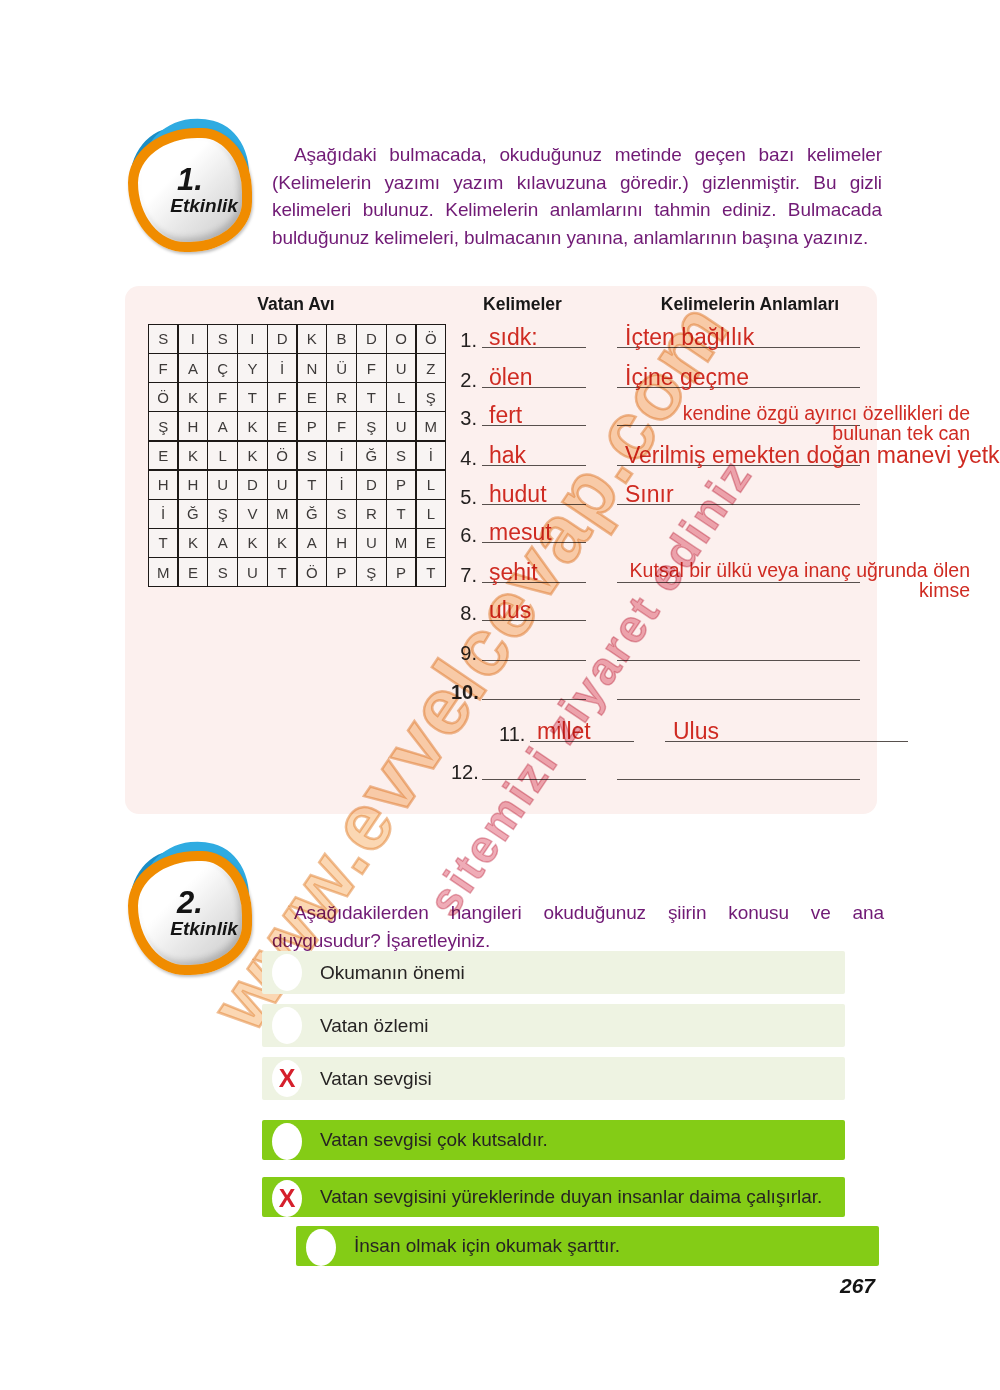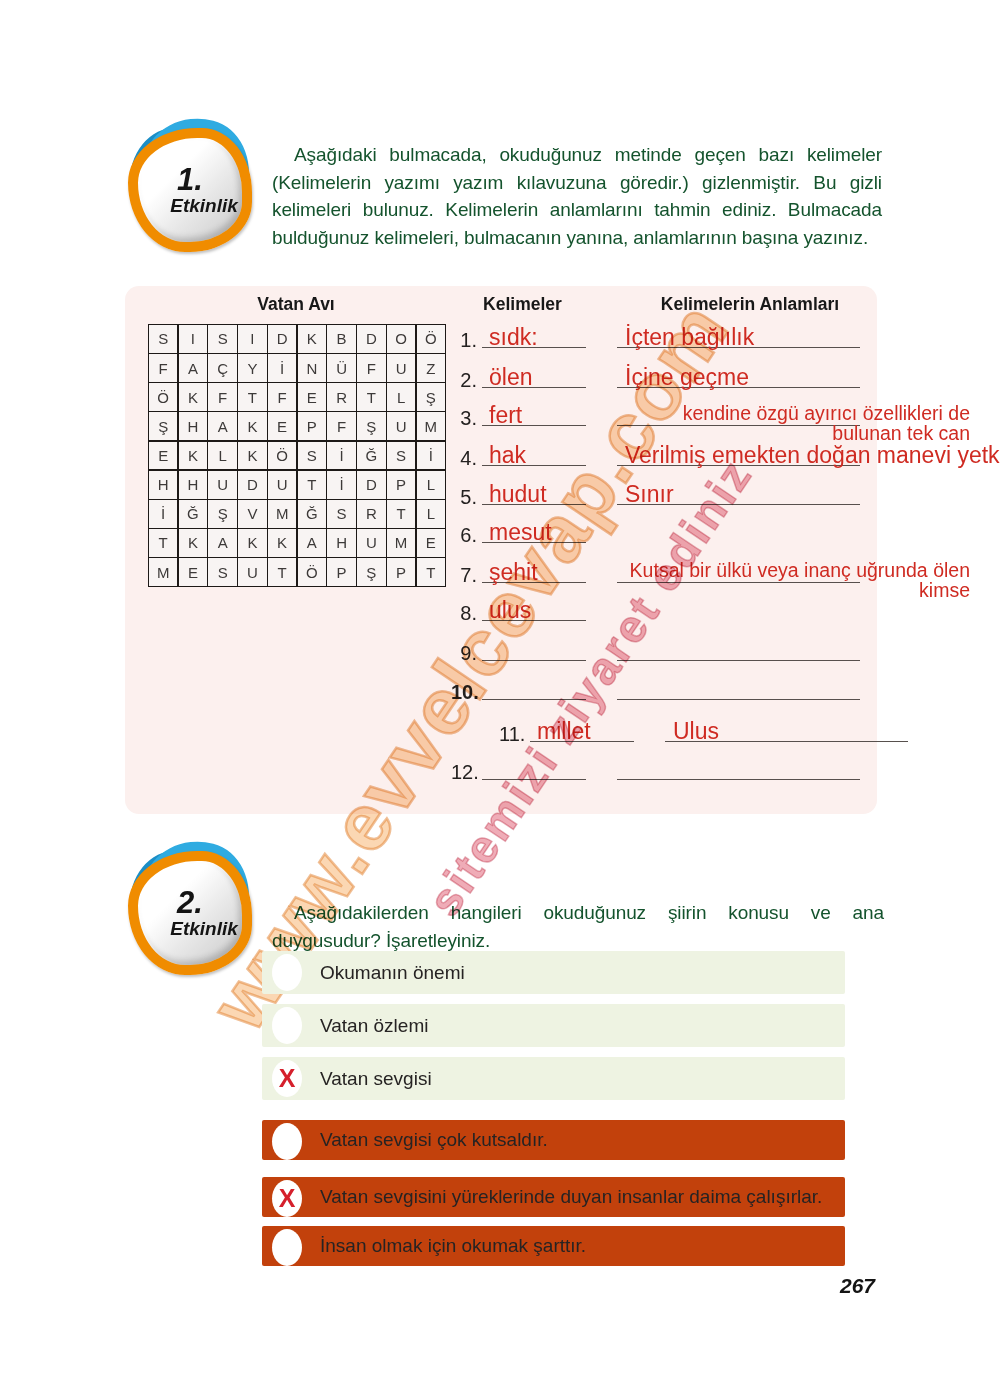--- a/index.html
+++ b/index.html
@@ -23,21 +23,21 @@
     position:absolute; left:0; top:8px; width:104px; height:104px;
     background:linear-gradient(135deg,#ffffff 35%,#e9e9e9 60%,#c9c9c9 100%);
     border:10px solid #f08c00;
     border-radius:58% 42% 52% 48% / 46% 54% 42% 58%;
     box-shadow:inset 2px 2px 3px rgba(255,255,255,.9), inset -3px -4px 6px rgba(0,0,0,.18), 1px 2px 3px rgba(0,0,0,.25);
     display:flex; flex-direction:column; align-items:center; justify-content:center;
   }
   .badge .num{font-size:31px; font-weight:bold; font-style:italic; color:#141414; line-height:1;}
   .badge .lbl{font-size:19px; font-weight:bold; font-style:italic; color:#141414; line-height:1.15;margin-left:28px;}
   
-  .instr{position:absolute; text-align:justify; font-size:19px; line-height:27.5px; letter-spacing:-.1px; color:#14532d;}
+  .instr{position:absolute; text-align:justify; font-size:19px; line-height:27.5px; letter-spacing:-.1px; color:#701a75;}
   .p1{left:272px; top:122px; width:610px; text-indent:22px;}
   .p1tail{left:125px; top:243px; width:757px; text-align:left;}
   .p2{left:272px; top:880px; width:612px; text-indent:22px;}
   
   .panel{position:absolute; left:125px; top:286px; width:752px; height:528px; background:#fcf0ee; border-radius:14px;}
   .hdr{position:absolute; top:8px; font-size:17.5px; font-weight:bold; color:#181818; text-align:center;}
   .hdr.h1{left:23px; width:296px;}
   .hdr.h2{left:340px; width:115px;}
   .hdr.h3{left:525px; width:200px;}
   .lgrid{
@@ -54,21 +54,21 @@
   .item .num{position:absolute; left:0; bottom:-4px; width:26px; text-align:right; font-size:20px; color:#242120;}
   .item .wline{position:absolute; left:31px; bottom:0; width:104px; height:27px; border-bottom:1.5px solid #57504d;}
   .item .mline{position:absolute; left:166px; bottom:0; width:243px; height:27px; border-bottom:1.5px solid #57504d;}
   .red{color:#cf2b22;text-align:right;}
   .wtxt{position:absolute; left:7px; bottom:-2px; font-size:23px; line-height:1; white-space:nowrap;}
   .mtxt{position:absolute; left:8px; bottom:-2px; font-size:23px; line-height:1; white-space:nowrap;}
   .mtxt.two{font-size:19.5px; line-height:20px; white-space:normal; width:345px; bottom:auto; top:5px;}
   
   .opt{position:absolute; left:262px; width:583px; border-radius:2px;}
   .opt.g{height:43px; background:#eef3e2;}
-  .opt.b{height:40px; background:#c2410c;}
+  .opt.b{height:40px; background:#84cc16;}
   .chk{position:absolute; left:10px; top:3px; width:30px; height:37px; background:#ffffff; border-radius:50%;
        display:flex; align-items:center; justify-content:center;}
   .xmark{font-size:25px; font-weight:bold; color:#d5202c; line-height:1;}
   .olabel{position:absolute; left:58px; top:0; height:100%; display:flex; align-items:center; font-size:19px; color:#262323;}
   
   .pagenum{position:absolute; left:840px; top:1274px; font-size:21px; font-weight:bold; font-style:italic; color:#141414;}
   
   .wm{position:absolute; white-space:nowrap; pointer-events:none; mix-blend-mode:multiply; transform-origin:center;}
   .wm.orange{
     left:-30px; top:620px; width:1000px; text-align:center;
@@ -322,17 +322,17 @@
     <div class="opt b" style="top: 1120px;">
       <span class="chk"></span>
       <span class="olabel">Vatan sevgisi çok kutsaldır.</span>
     </div>
     <div class="opt b" style="top: 1177px;">
       <span class="chk">
         <span class="xmark">X</span>
       </span>
       <span class="olabel">Vatan sevgisini yüreklerinde duyan insanlar daima çalışırlar.</span>
     </div>
-    <div class="opt b" style="top: 1226px;">
+    <div class="opt b" style="top: 1226px; margin-left: 34px;">
       <span class="chk"></span>
       <span class="olabel">İnsan olmak için okumak şarttır.</span>
     </div>
   </div>
 
 </body></html>

